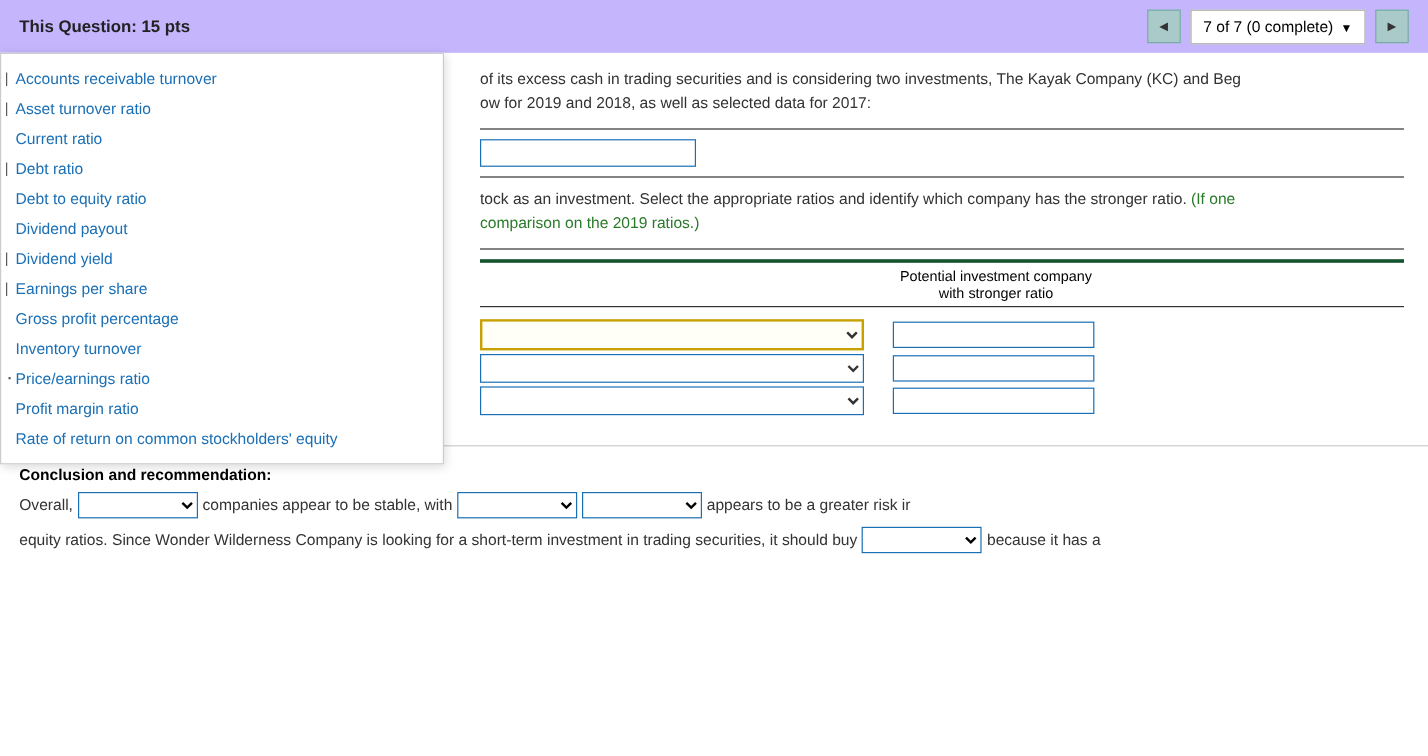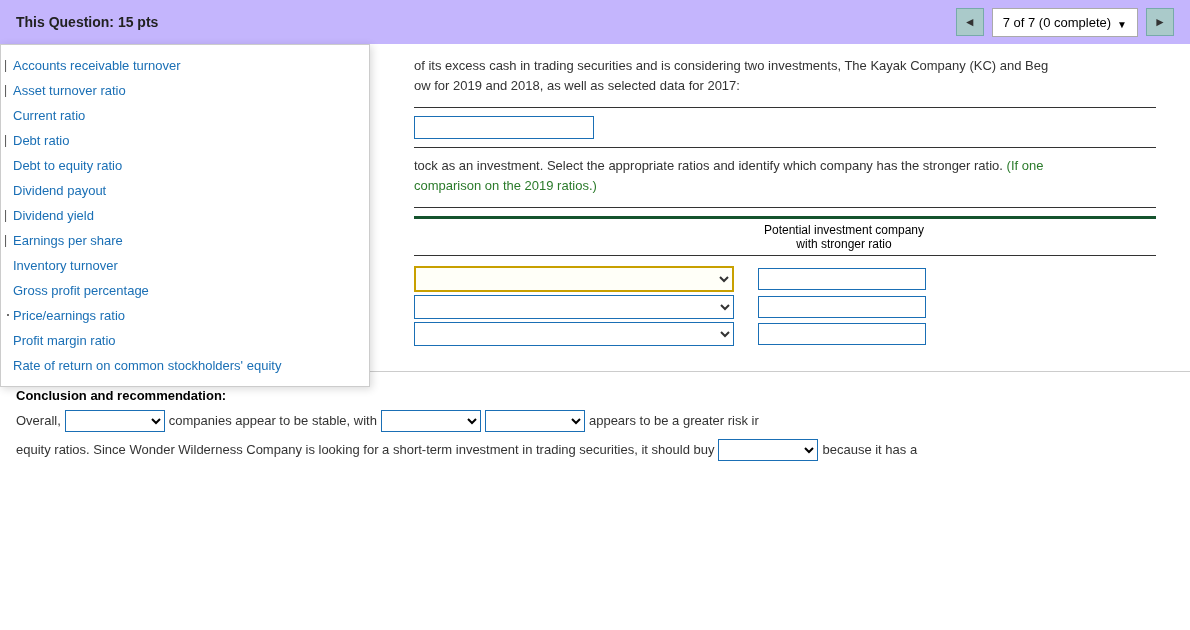--- a/index.html
+++ b/index.html
@@ -54,21 +54,21 @@
       cursor: pointer;
     }
     .nav-label span.arrow-down {
       font-size: 10px;
     }
 
     
     .content-area {
       display: flex;
       position: relative;
-      padding: 12px 18px;
+      padding: 12px 4px;
     }
 
     
     .dropdown-overlay {
       position: absolute;
       left: 0;
       top: 0;
       width: 370px;
       background: #fff;
       border: 1px solid #ccc;
@@ -234,22 +234,22 @@
 
   <div class="dropdown-overlay">
     <div class="item has-indicator">Accounts receivable turnover</div>
     <div class="item has-indicator">Asset turnover ratio</div>
     <div class="item">Current ratio</div>
     <div class="item has-indicator">Debt ratio</div>
     <div class="item">Debt to equity ratio</div>
     <div class="item">Dividend payout</div>
     <div class="item has-indicator">Dividend yield</div>
     <div class="item has-indicator">Earnings per share</div>
+    <div class="item">Gross profit percentage</div>
     <div class="item">Inventory turnover</div>
-    <div class="item">Gross profit percentage</div>
     <div class="item has-dot">Price/earnings ratio</div>
     <div class="item">Profit margin ratio</div>
     <div class="item">Rate of return on common stockholders' equity</div>
   </div>
 
   <div class="right-panel">
     <div class="intro-text">
       <span>of its excess cash in trading securities and is considering two investments, The Kayak Company (KC) and Beg</span><br>
       <span>ow for 2019 and 2018, as well as selected data for 2017:</span>
     </div>

